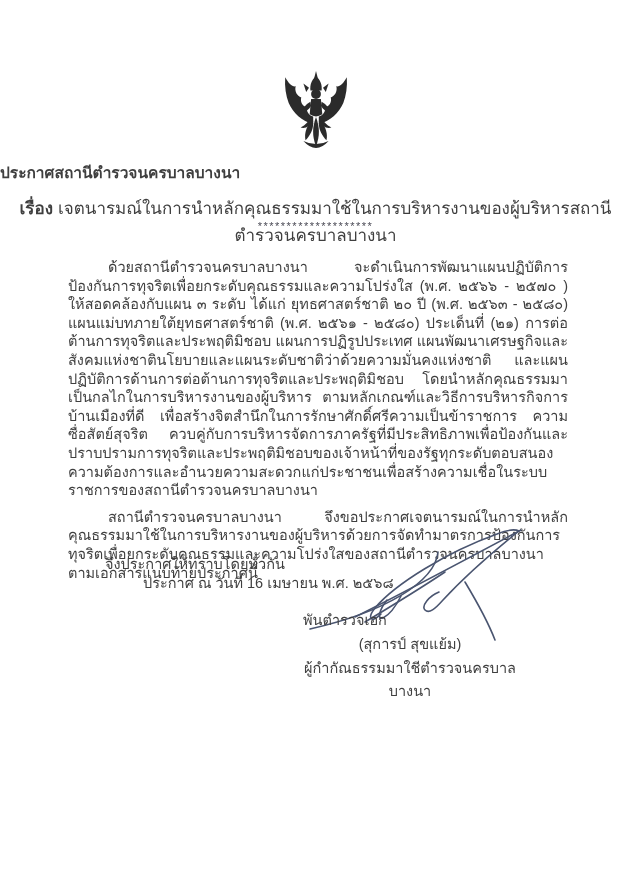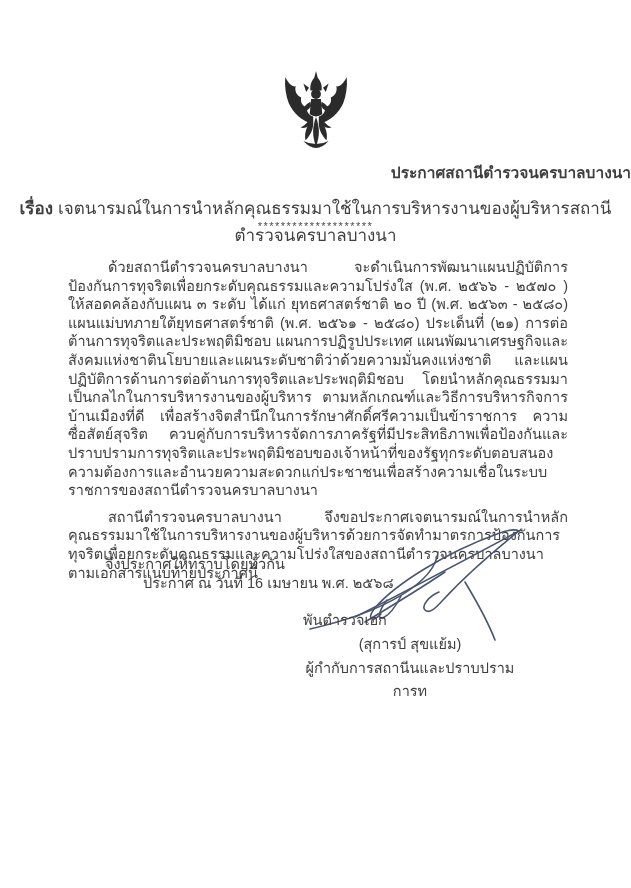--- a/index.html
+++ b/index.html
@@ -16,21 +16,21 @@
     position: absolute;
     top: 68px;
     left: 50%;
     transform: translateX(-50%);
   }
   .doc-title {
     position: absolute;
     top: 160px;
     left: 0;
     width: 100%;
-    text-align: right;
+    text-align: left;
     font-size: 15.5px;
     font-weight: bold;
   }
   .subject-line {
     position: absolute;
     top: 194px;
     left: 0;
     width: 100%;
     text-align: center;
     font-size: 17px;
@@ -161,15 +161,15 @@
         <path d="M92,78 C84,88 82,98 88,96 C96,92 102,82 106,74"></path>
         <path d="M143,30 C140,60 90,90 15,107"></path>
         <path d="M170,60 C185,85 195,105 200,118"></path>
         <path d="M70,100 C90,88 120,70 150,50"></path>
       </g>
     </svg>
   </div>
 
   <div class="signer-rank">พันตำรวจเอก</div>
   <div class="signer-name">(สุการป์ สุขแย้ม)</div>
-  <div class="signer-position">ผู้กำกับการสถานีนและปราบปรามการท</div>
+  <div class="signer-position">ผู้กำกัณธรรมมาใชีตำรวจนครบาลบางนา</div>
 
 </div>
 
 </body></html>

